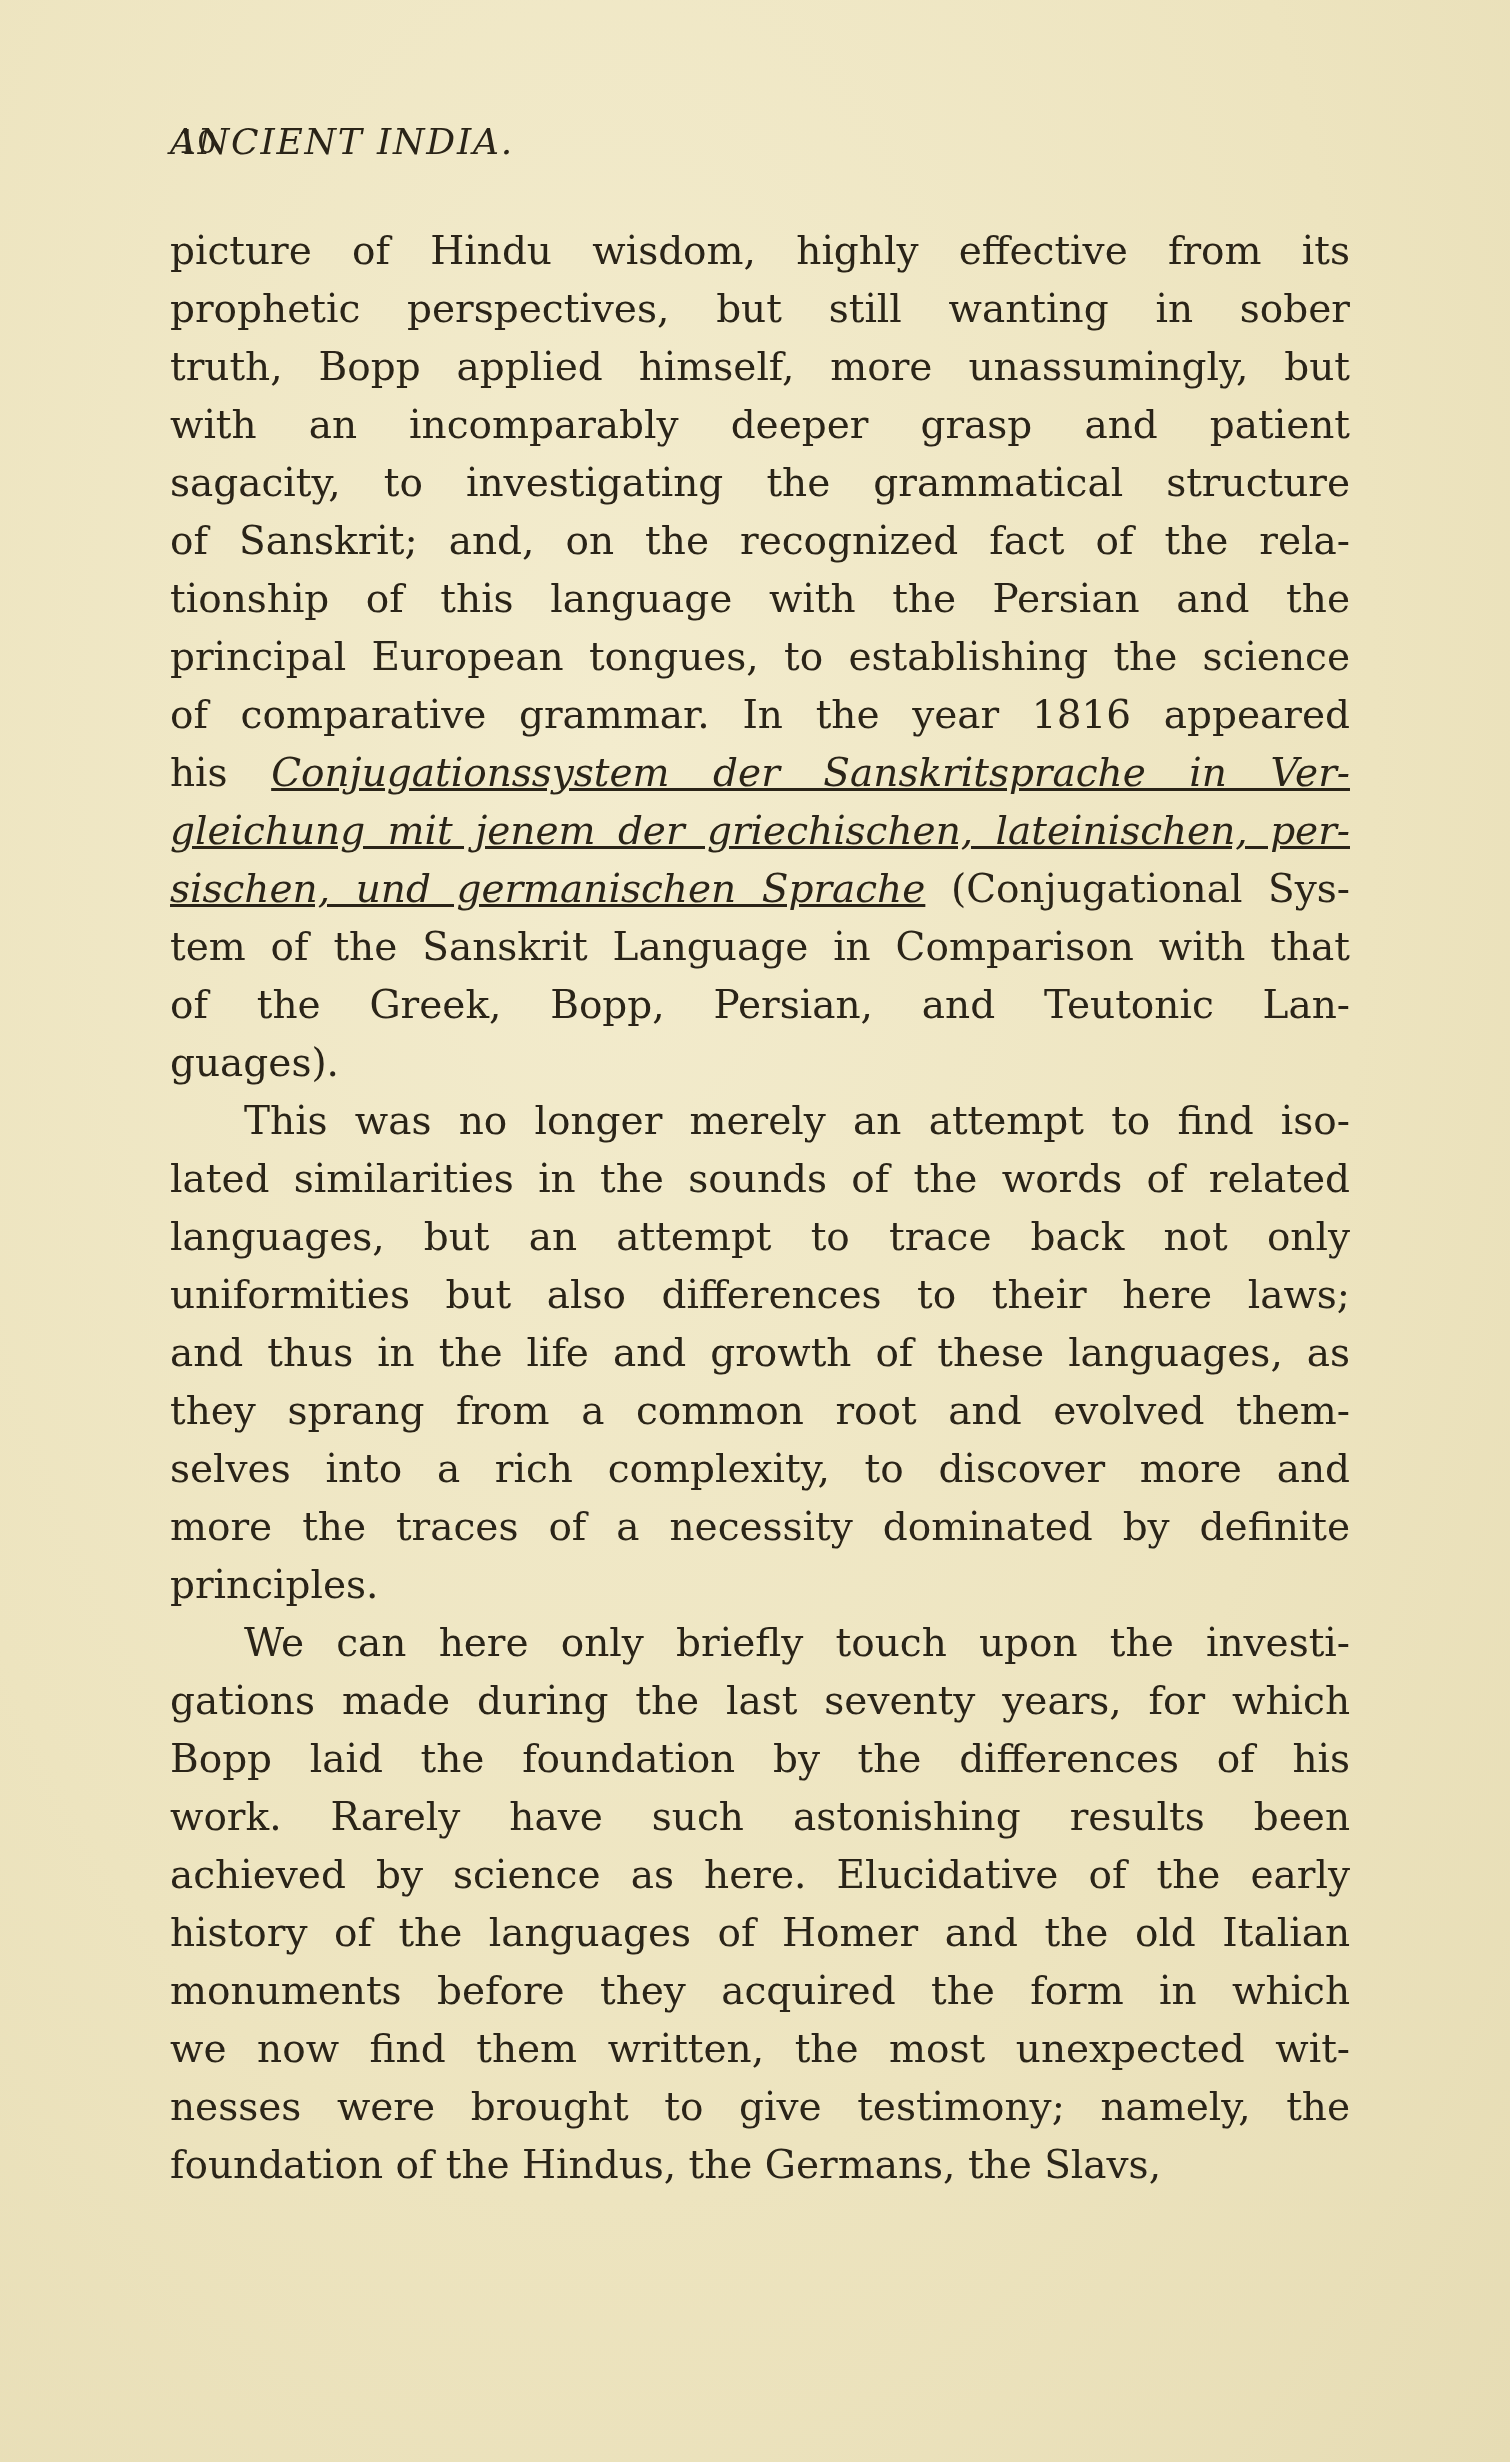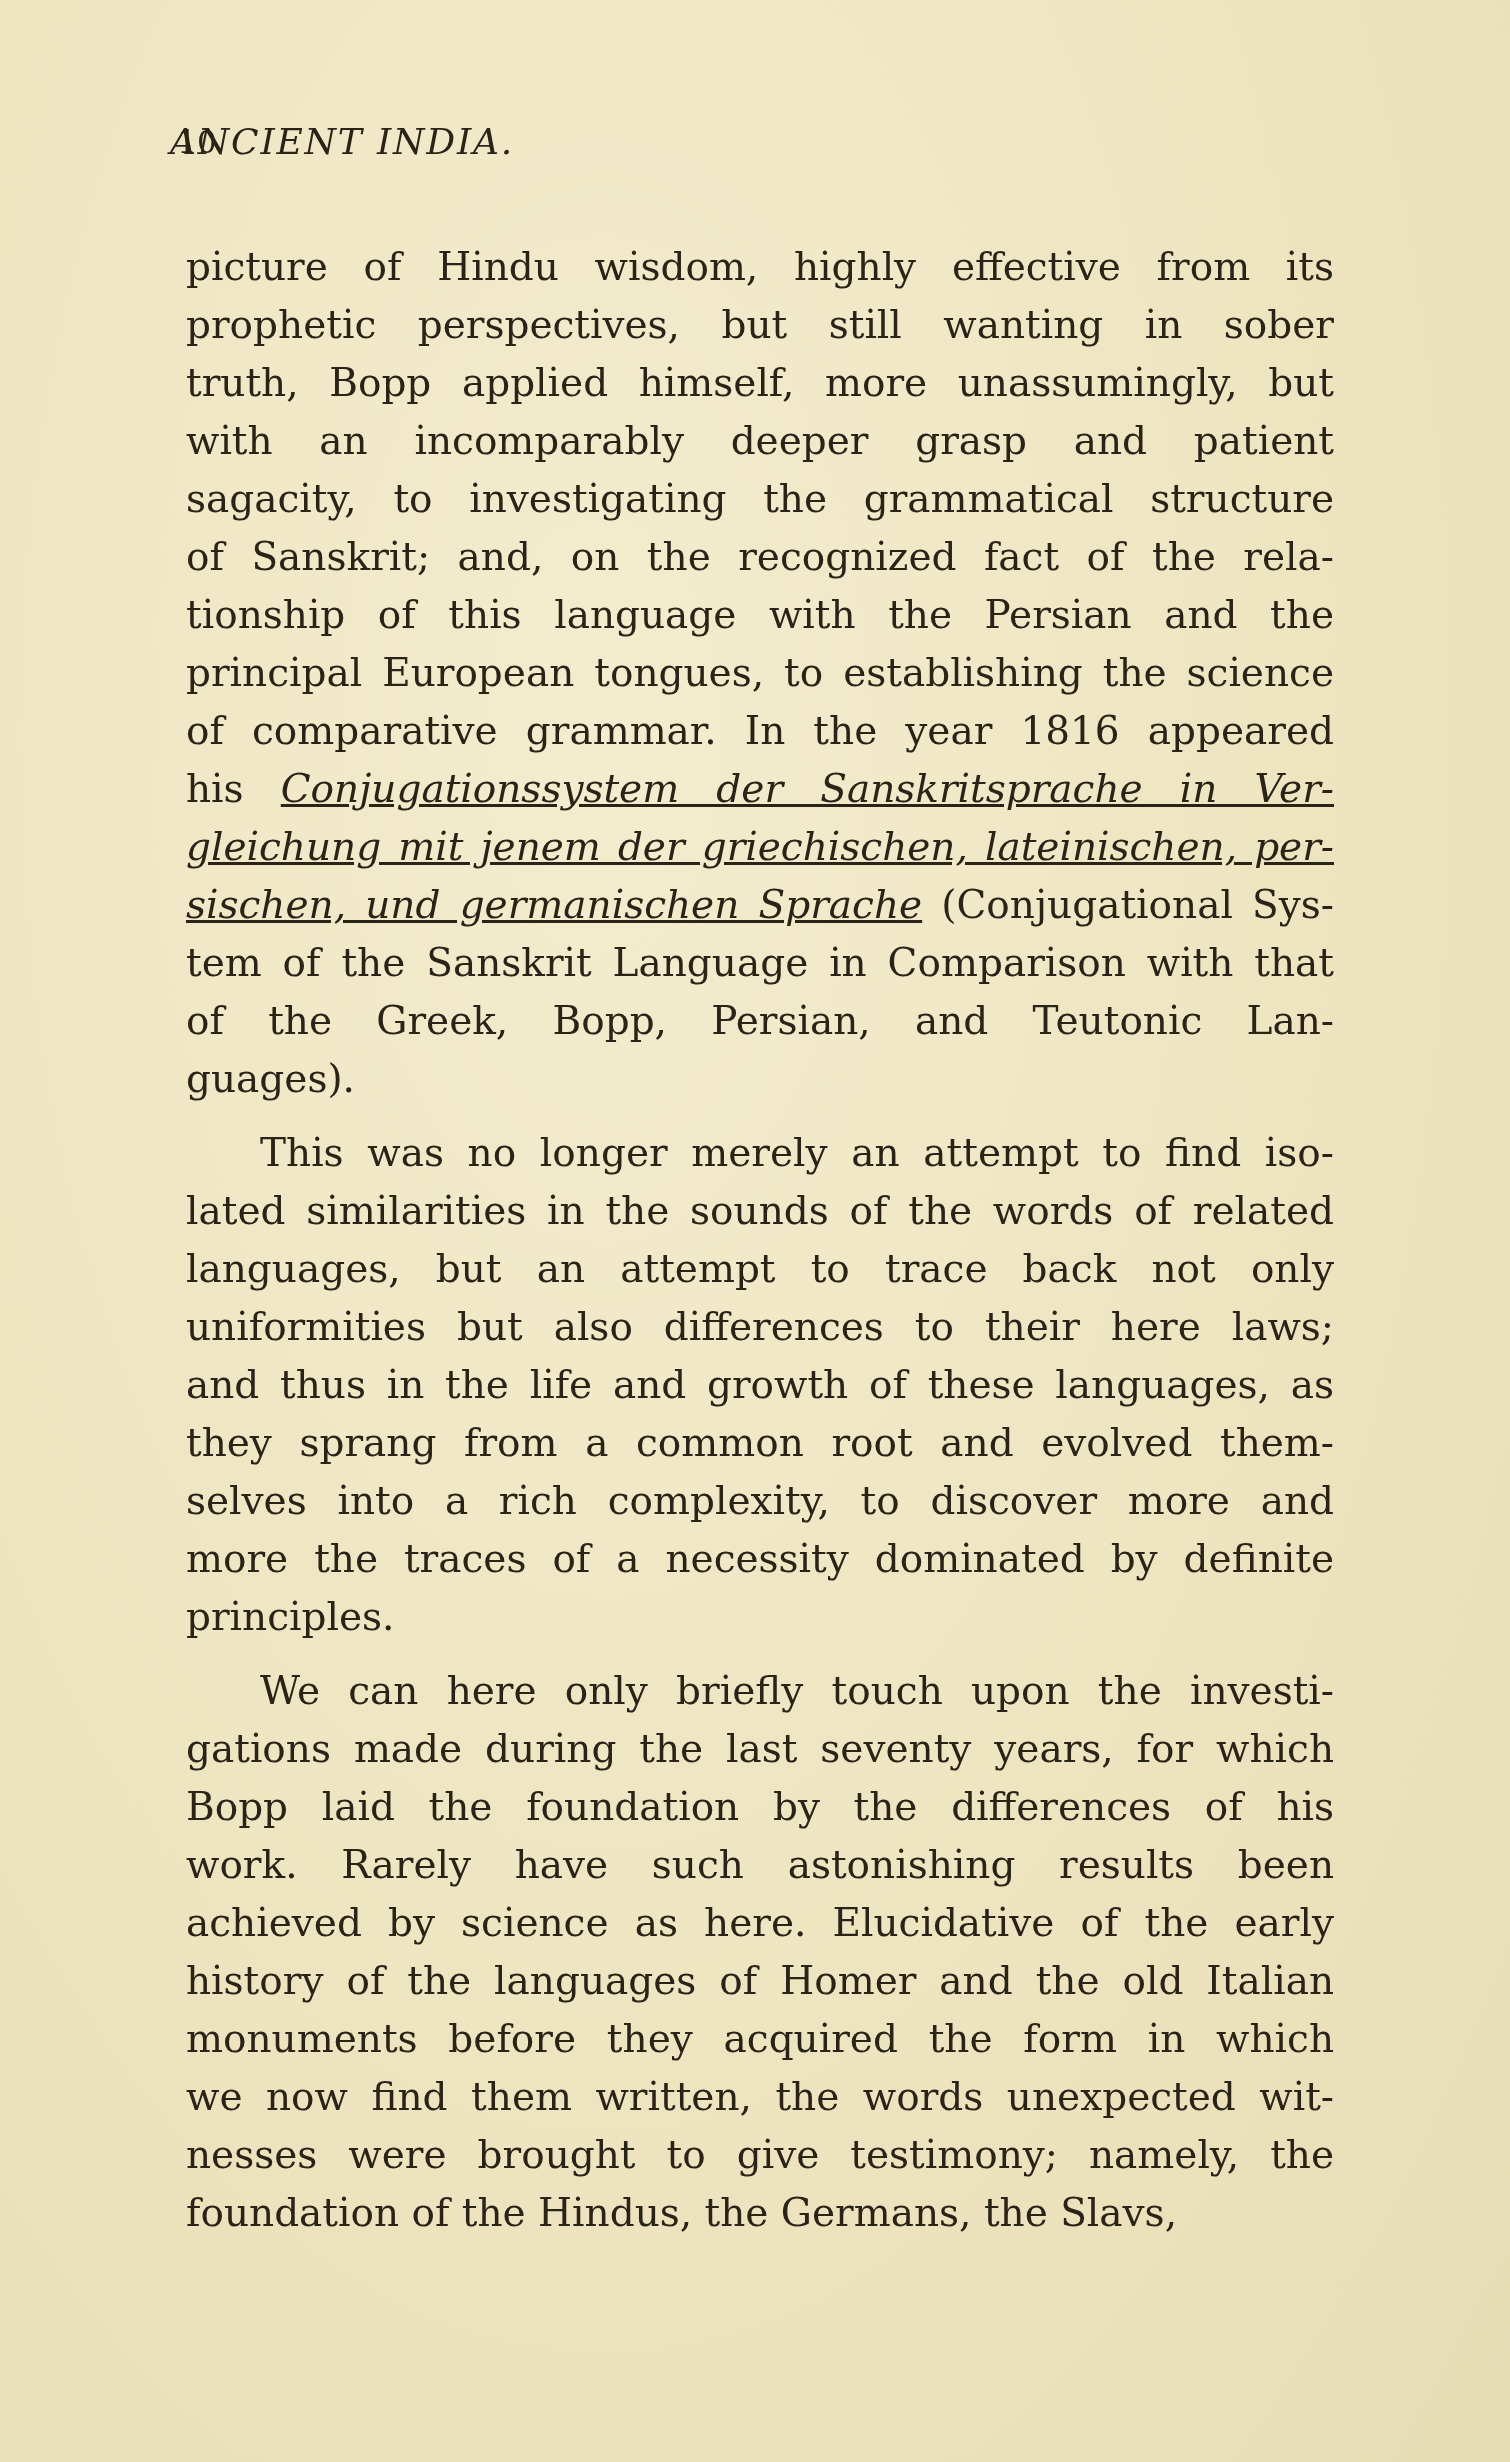--- a/index.html
+++ b/index.html
@@ -9,21 +9,21 @@
     background-image: radial-gradient(ellipse at 40% 30%, #f3ecce 0%, #ede4bf 60%, #e6dcb4 100%);
     font-family: "DejaVu Serif", "Liberation Serif", serif;
     color: #2a2418;
     position: relative;
     overflow: hidden;
   }
   .header { position: absolute; top: 117px; left: 170px; width: 1184px; height: 54px; }
   .page-num { position: absolute; left: 7.2px; top: 7.2px; font-size: 31px; }
   .running-head { position: absolute; left: 0; right: 0; top: 3.6px; text-align: left; font-style: italic; font-size: 36px; letter-spacing: 1.8px; }
   .body-text { position: absolute; top: 222px; left: 170px; width: 1180px; font-size: 39px; line-height: 58px; }
-  .para { margin: 16px; text-align: justify; }
+  .para { margin: 0; text-align: justify; }
   .line { display: block; text-align: justify; text-align-last: justify; white-space: nowrap; }
   .line.last { text-align-last: left; }
   .indent { padding-left: 74px; }
   i { font-style: italic; text-decoration: underline; }
 </style>
 </head>
 <body>
 
 <div class="header">
   <span class="page-num">10</span>
@@ -60,18 +60,18 @@
       <span class="line last"><span>principles.</span></span>
     </div>
     <div class="para">
       <span class="line indent"><span>We can here only briefly touch upon the investi-</span></span>
       <span class="line"><span>gations made during the last seventy years, for which</span></span>
       <span class="line"><span>Bopp laid the foundation by the differences of his</span></span>
       <span class="line"><span>work.  Rarely have such astonishing results been</span></span>
       <span class="line"><span>achieved by science as here.  Elucidative of the early</span></span>
       <span class="line"><span>history of the languages of Homer and the old Italian</span></span>
       <span class="line"><span>monuments before they acquired the form in which</span></span>
-      <span class="line"><span>we now find them written, the words unexpected wit-</span></span>
+      <span class="line"><span>we now find them written, the most unexpected wit-</span></span>
       <span class="line"><span>nesses were brought to give testimony; namely, the</span></span>
       <span class="line last"><span>foundation of the Hindus, the Germans, the Slavs,</span></span>
     </div>
   </div>
 
 
 </body></html>

